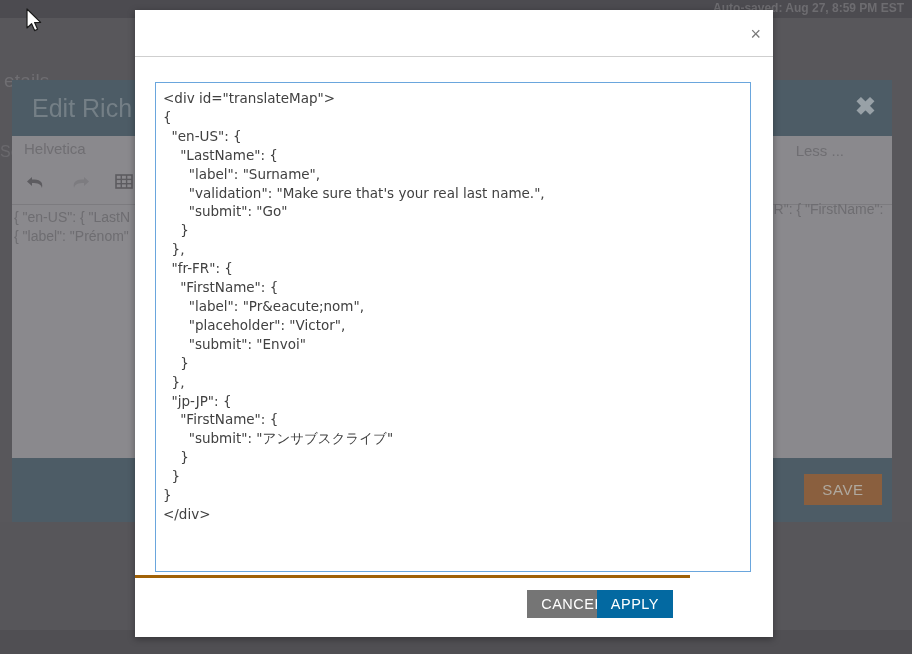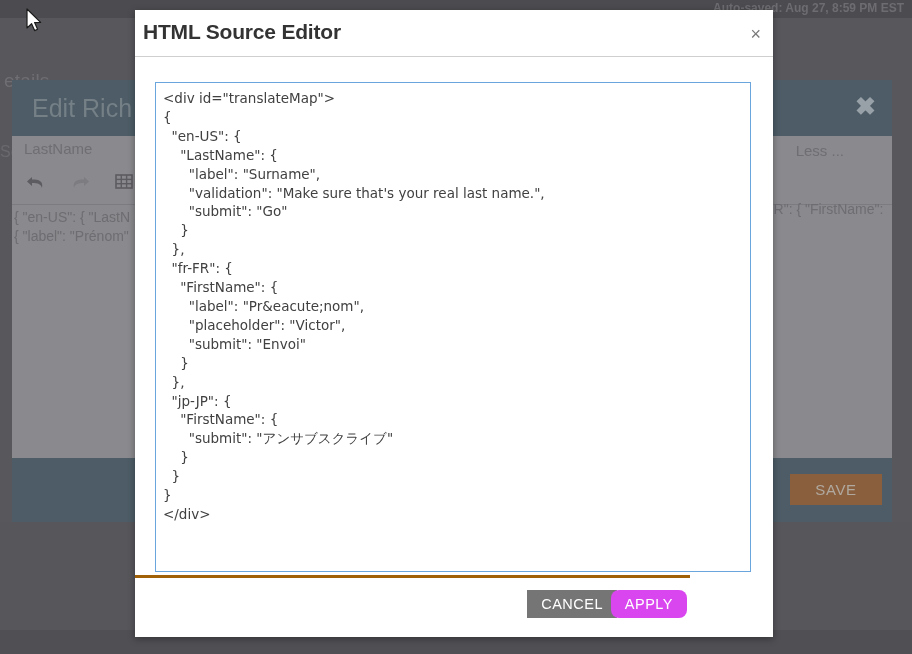--- a/index.html
+++ b/index.html
@@ -141,21 +141,21 @@
     letter-spacing: .6px;
   }
   .bg-btn-cancel {
     right: 126px;
     width: 80px;
     background: #6a6a6e;
     color: #8e8e92;
   }
   .bg-btn-save {
     right: 10px;
-    width: 92px;
+    width: 78px;
     background: #8a5f3e;
     color: #b0a99f;
   }
 
   .bg-bottom-strip {
     left: 0; top: 522px; width: 912px; height: 132px;
     background: #57565a;
   }
   .bg-bottom-strip2 {
     left: 0; top: 630px; width: 912px; height: 24px;
@@ -234,21 +234,21 @@
     line-height: 28px;
     padding: 0 14px;
     font-size: 14.5px;
     letter-spacing: .5px;
     color: #ffffff;
     border: none;
     cursor: pointer;
     font-family: "Liberation Sans", sans-serif;
   }
   .btn-cancel { right: 73px; background: #757575; }
-  .btn-apply  { right: 3px;  background: #d946ef; border-radius: 8px; }
+  .btn-apply  { right: 17px;  background: #0369a1; }
 
   
   .cursor {
     position: absolute;
     left: 26px; top: 8px;
     z-index: 200;
     pointer-events: none;
   }
 </style>
 </head>
@@ -266,21 +266,21 @@
   </div>
 
   <div class="bg-layer bg-modal">
 
     <div class="bg-modal-header">
       <span class="bg-modal-title">Edit Rich T</span>
       <span class="bg-modal-x">✖</span>
     </div>
 
     <div class="bg-font-select">
-      <span>LastName</span>
+      <span>Helvetica</span>
       <span class="bg-font-caret"></span>
     </div>
 
     <span class="bg-less">Less ...</span>
 
     <div class="bg-toolbar-icons">
       <span class="bg-icon">
         <svg width="20" height="18" viewBox="0 0 20 18">
           <path d="M6 4 L1 8.5 L6 13 L6 10 C12 10 15 11 16 15 C17.5 8 13 6.5 6 6.5 Z" fill="#5d5c60"></path>
         </svg>
@@ -326,21 +326,20 @@
   <div class="bg-layer bg-bottom-strip"></div>
   <div class="bg-layer bg-bottom-strip2"></div>
 
   <div style="position:absolute;left:765px;top:200px;width:127px;font-size:14px;line-height:19px;color:#6e6d71;white-space:nowrap;overflow:hidden;">
     <span>FR": { "FirstName":</span>
   </div>
 
   <div class="dialog">
 
     <div class="dlg-header">
-      <span class="dlg-title">HTML Source Editor</span>
       <button class="dlg-close">×</button>
     </div>
 
     <div class="dlg-body">
       <textarea class="code-area" spellcheck="false" style="">&lt;div id="translateMap"&gt;
 {
   "en-US": {
     "LastName": {
       "label": "Surname",
       "validation": "Make sure that's your real last name.",

